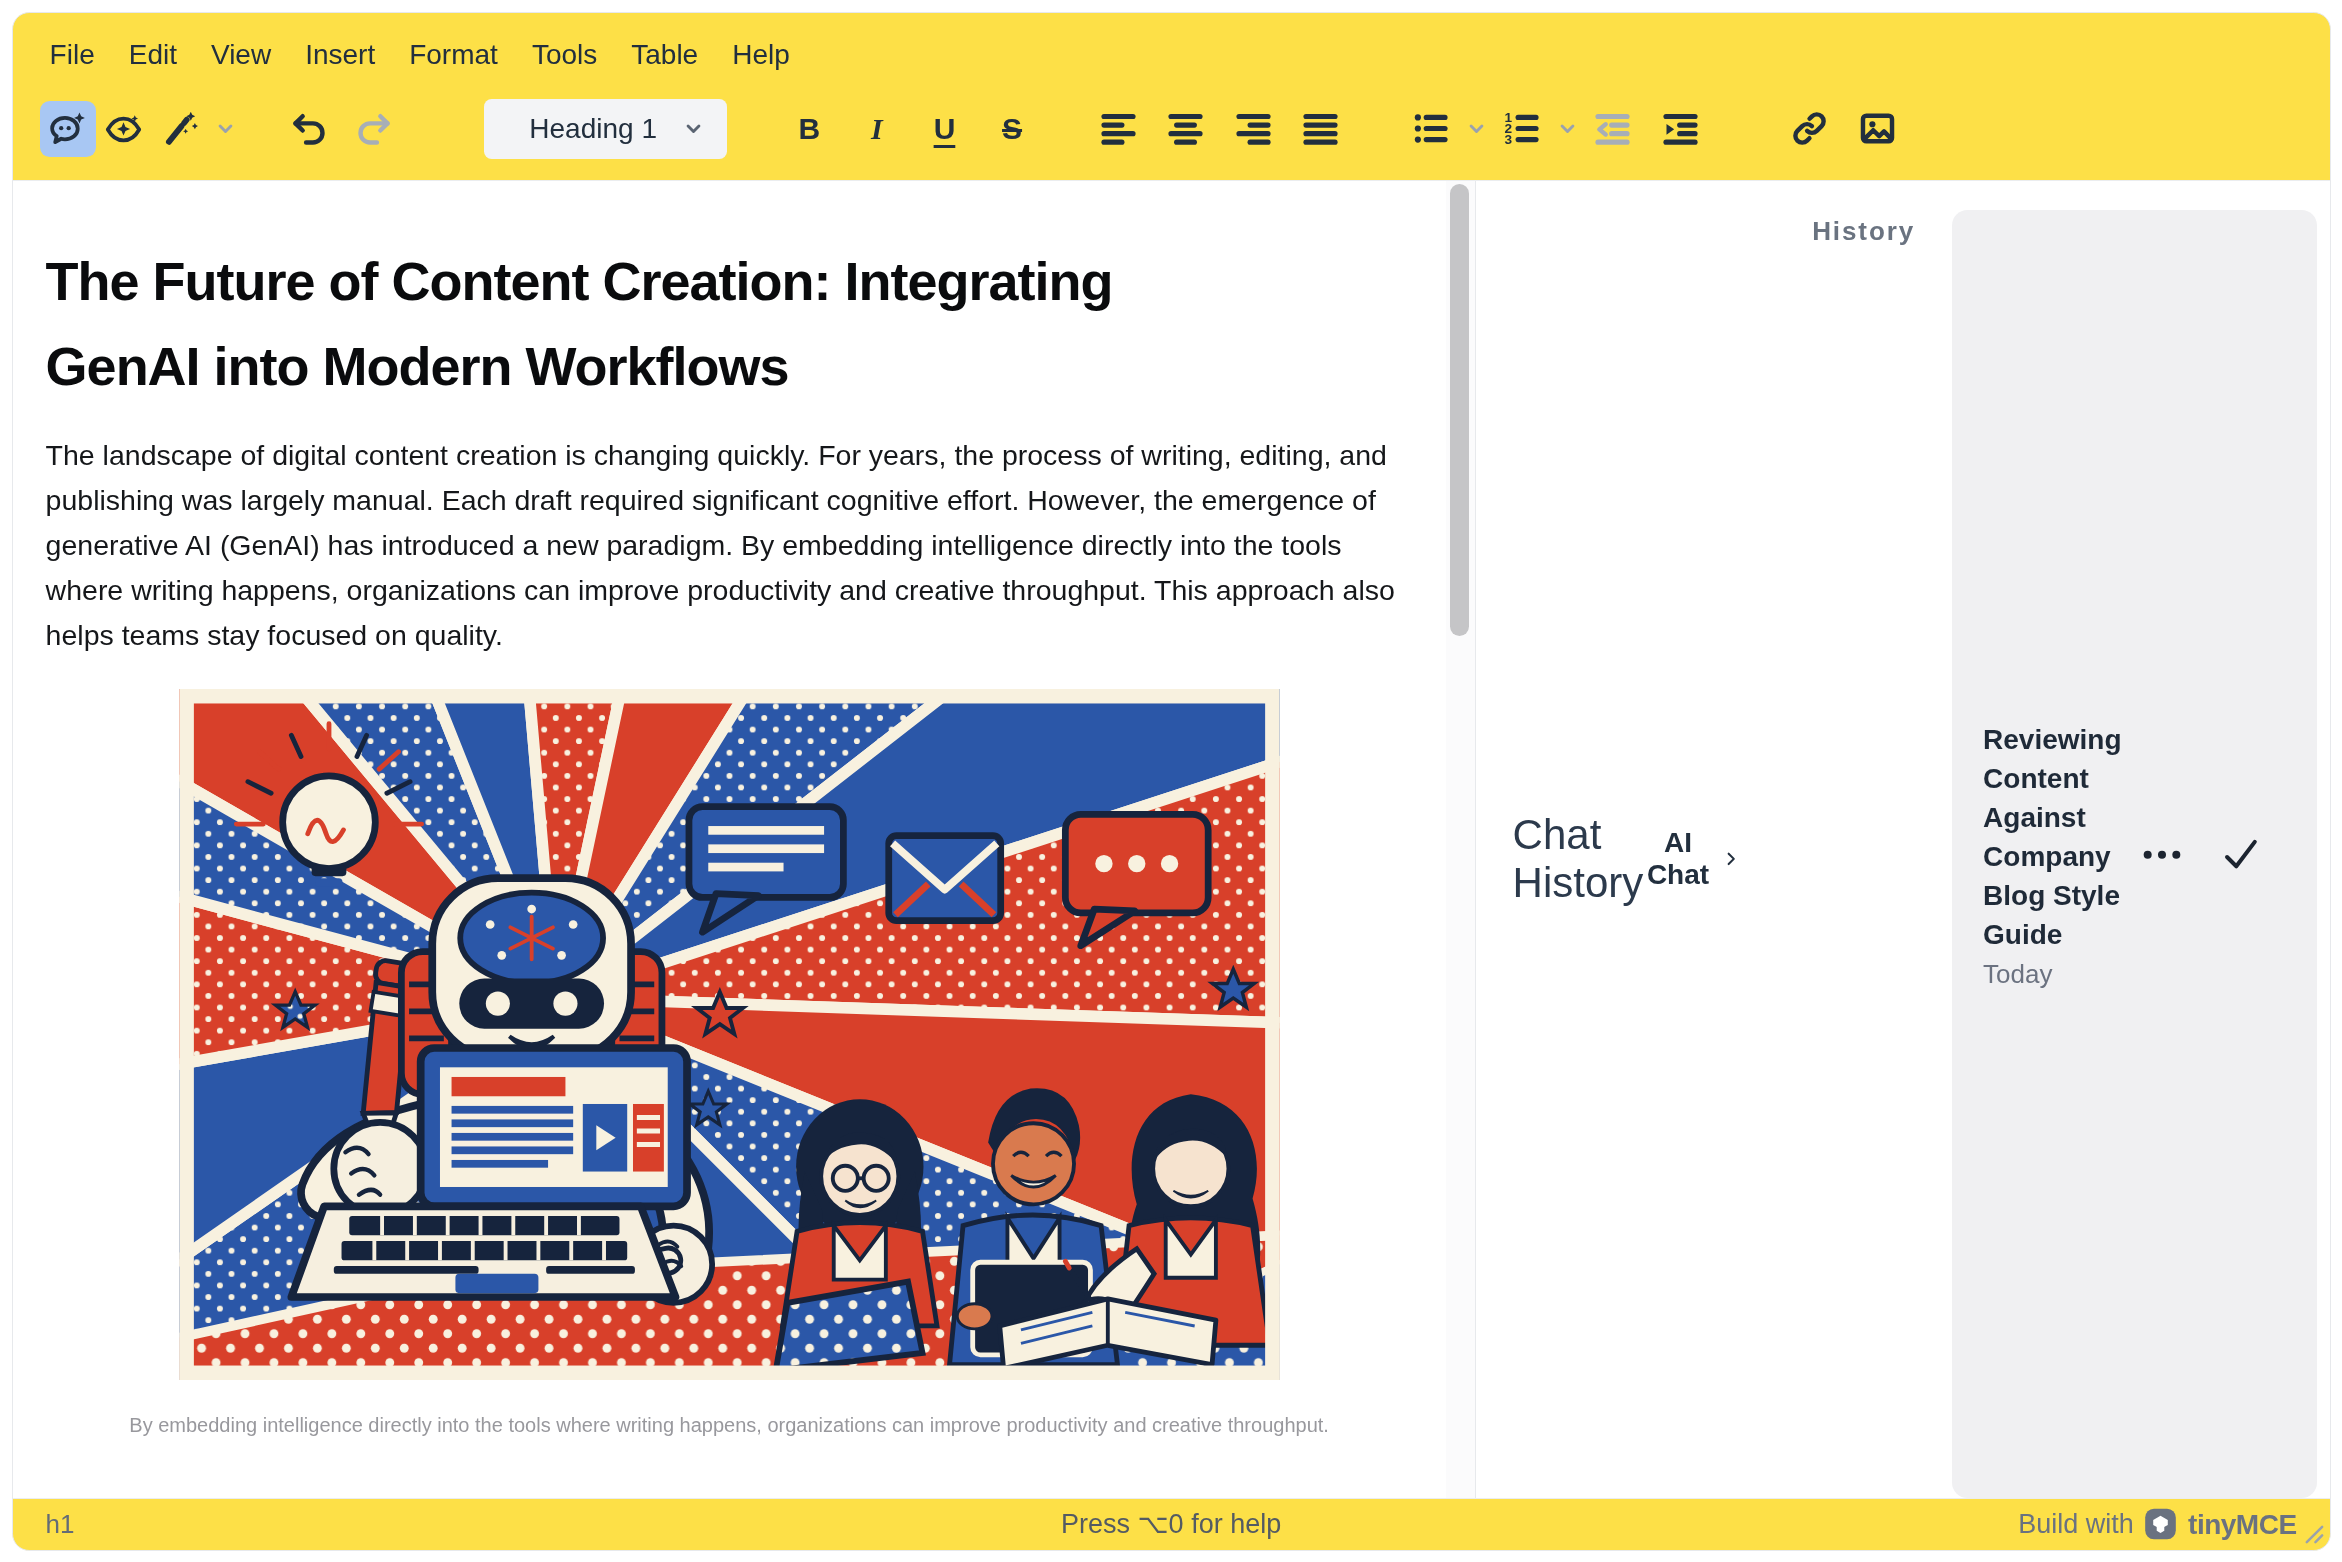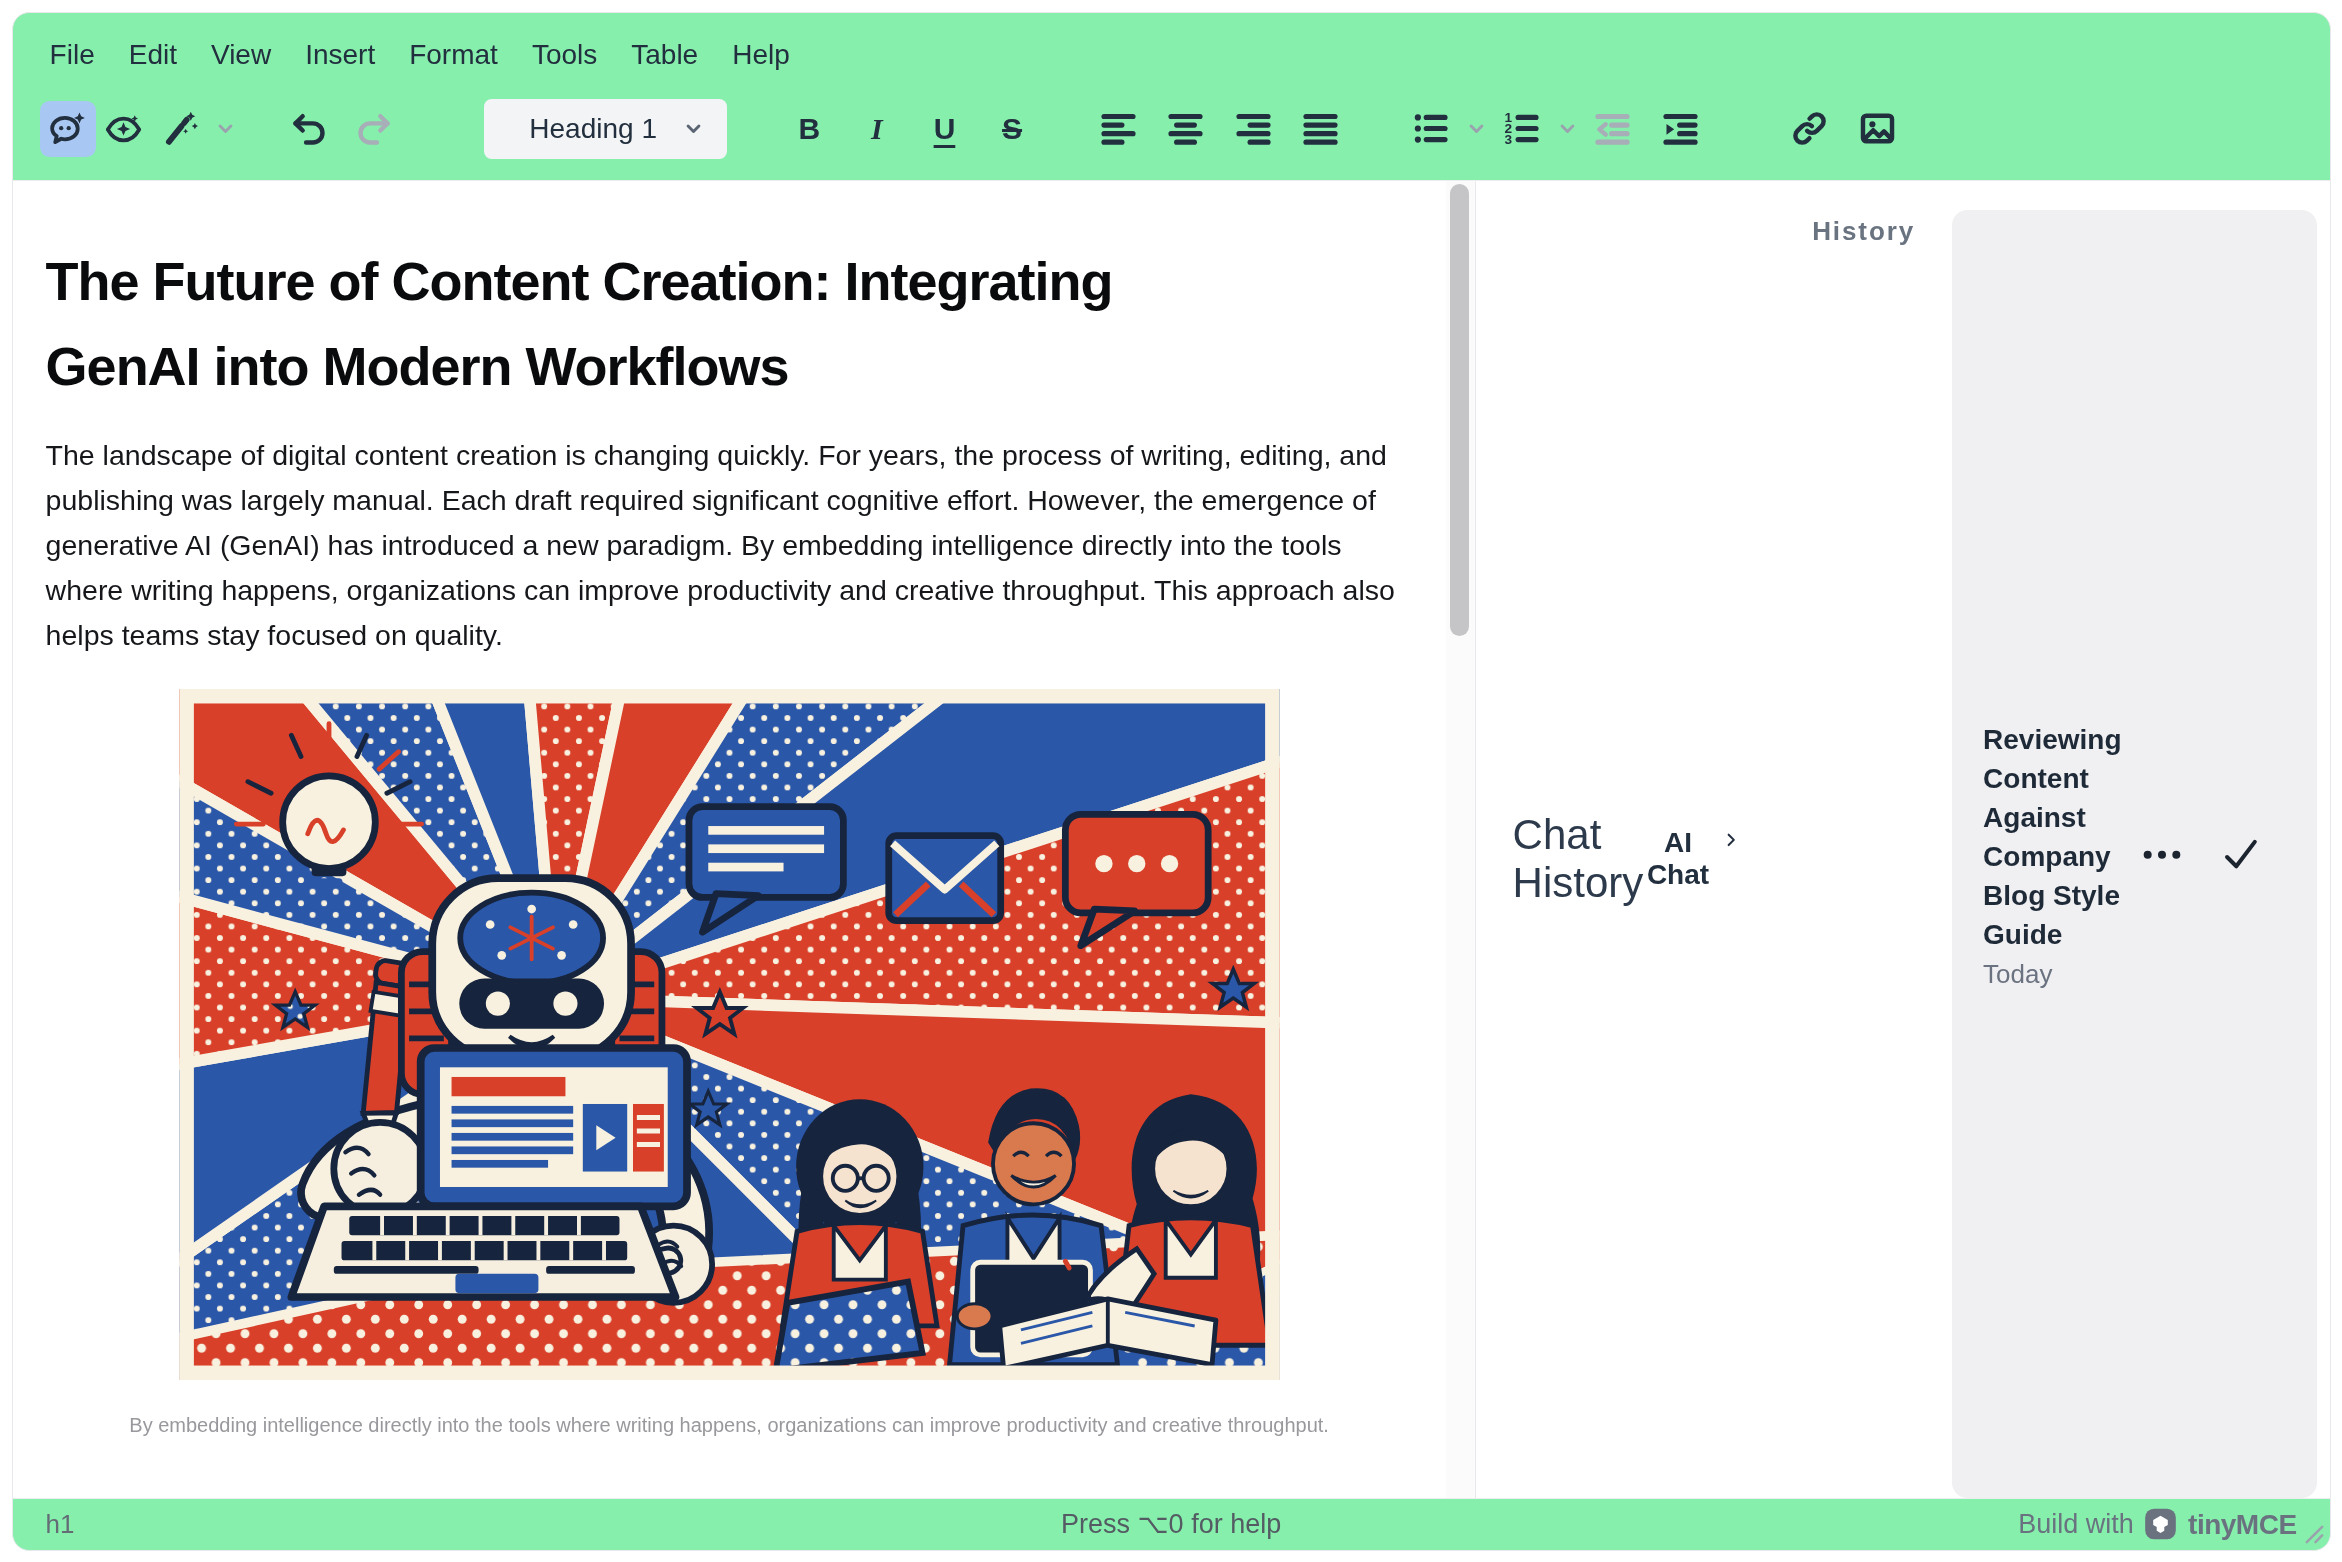--- a/index.html
+++ b/index.html
@@ -1,19 +1,19 @@
 <!DOCTYPE html>
 <html><head>
 <meta charset="utf-8">
 <style>
   * { margin:0; padding:0; box-sizing:border-box; }
   html,body { width:2342px; height:1562px; background:#fff; font-family:"Liberation Sans","DejaVu Sans",sans-serif; }
   .window {
     position:absolute; left:11.6px; top:11.6px; width:2319px; height:1539px;
-    background:#86efac; border:1.9px solid #e7e9ec; border-radius:17.4px;
+    background:#fde047; border:1.9px solid #e7e9ec; border-radius:17.4px;
     display:flex; flex-direction:column; overflow:hidden;
   }
   
   .menubar { height:71px; display:flex; align-items:center; padding:13.5px 0 0 37px; flex:none; }
   .menu-item { font-size:28px; color:#222f3e; margin-right:34px; cursor:default; }
   
   .toolbar { height:97px; display:flex; align-items:center; padding:0 0 5.8px 27px; flex:none; border-bottom:1.9px solid #ebedef; }
   .tb-group { display:flex; align-items:center; }
   .tb-btn { width:56px; height:56px; border-radius:9.7px; display:flex; align-items:center; justify-content:center; background:transparent; border:none; }
   .tb-btn.active { background:#a8c7f3; }
@@ -39,21 +39,21 @@
   .doc-p { font-size:28.5px; line-height:45px; color:#15171a; margin-top:24px; max-width:1383px; }
   .doc-figure { width:1101px; margin:31px auto 0 auto; }
   .doc-figure svg { display:block; width:1101px; height:691px; }
   .doc-caption { font-size:20px; line-height:44px; color:#98989d; text-align:center; max-width:1284px; margin:23px auto 0 auto; }
   .scrollbar { position:absolute; right:0; top:0; bottom:0; width:29px; background:#fbfbfc; }
   .scroll-thumb { position:absolute; left:4.8px; top:3.9px; width:18.3px; height:452px; border-radius:9.7px; background:#c5c5c7; }
   
   .sidebar { width:855px; flex:none; border-left:1.9px solid #e7e9ec; background:#fff; display:flex; }
   .sb-header { display:flex; align-items:center; padding:39px 35px 0 37px; }
   .sb-title { font-size:42px; font-weight:500; color:#2c3a4c; flex:1; }
-  .sb-link { display:flex; align-items:flex-start; gap:9.7px; background:none; border:none; }
+  .sb-link { display:flex; align-items:center; gap:9.7px; background:none; border:none; }
   .sb-link span { font-size:28px; font-weight:700; color:#222f3e; }
   .sb-divider { height:1.9px; background:#e9ebee; margin-top:29px; }
   .sb-section { font-size:26px; font-weight:700; letter-spacing:1.9px; color:#6a7380; margin:35px 0 0 37px; }
   .hist-card { margin:29px 21px 0 37px; background:#f0f0f2; border-radius:15.4px; padding:27px 29px 25px 31px; display:flex; align-items:center; }
   .hist-text { flex:1; min-width:0; padding-right:19.3px; }
   .hist-title { font-size:28px; line-height:39px; font-weight:700; color:#1f2a38; max-width:618px; }
   .hist-date { font-size:26px; color:#6b7280; margin-top:5px; }
   .hist-icons { display:flex; align-items:center; gap:37px; padding-right:27px; }
   .icon-btn { background:none; border:none; display:flex; align-items:center; }
   

